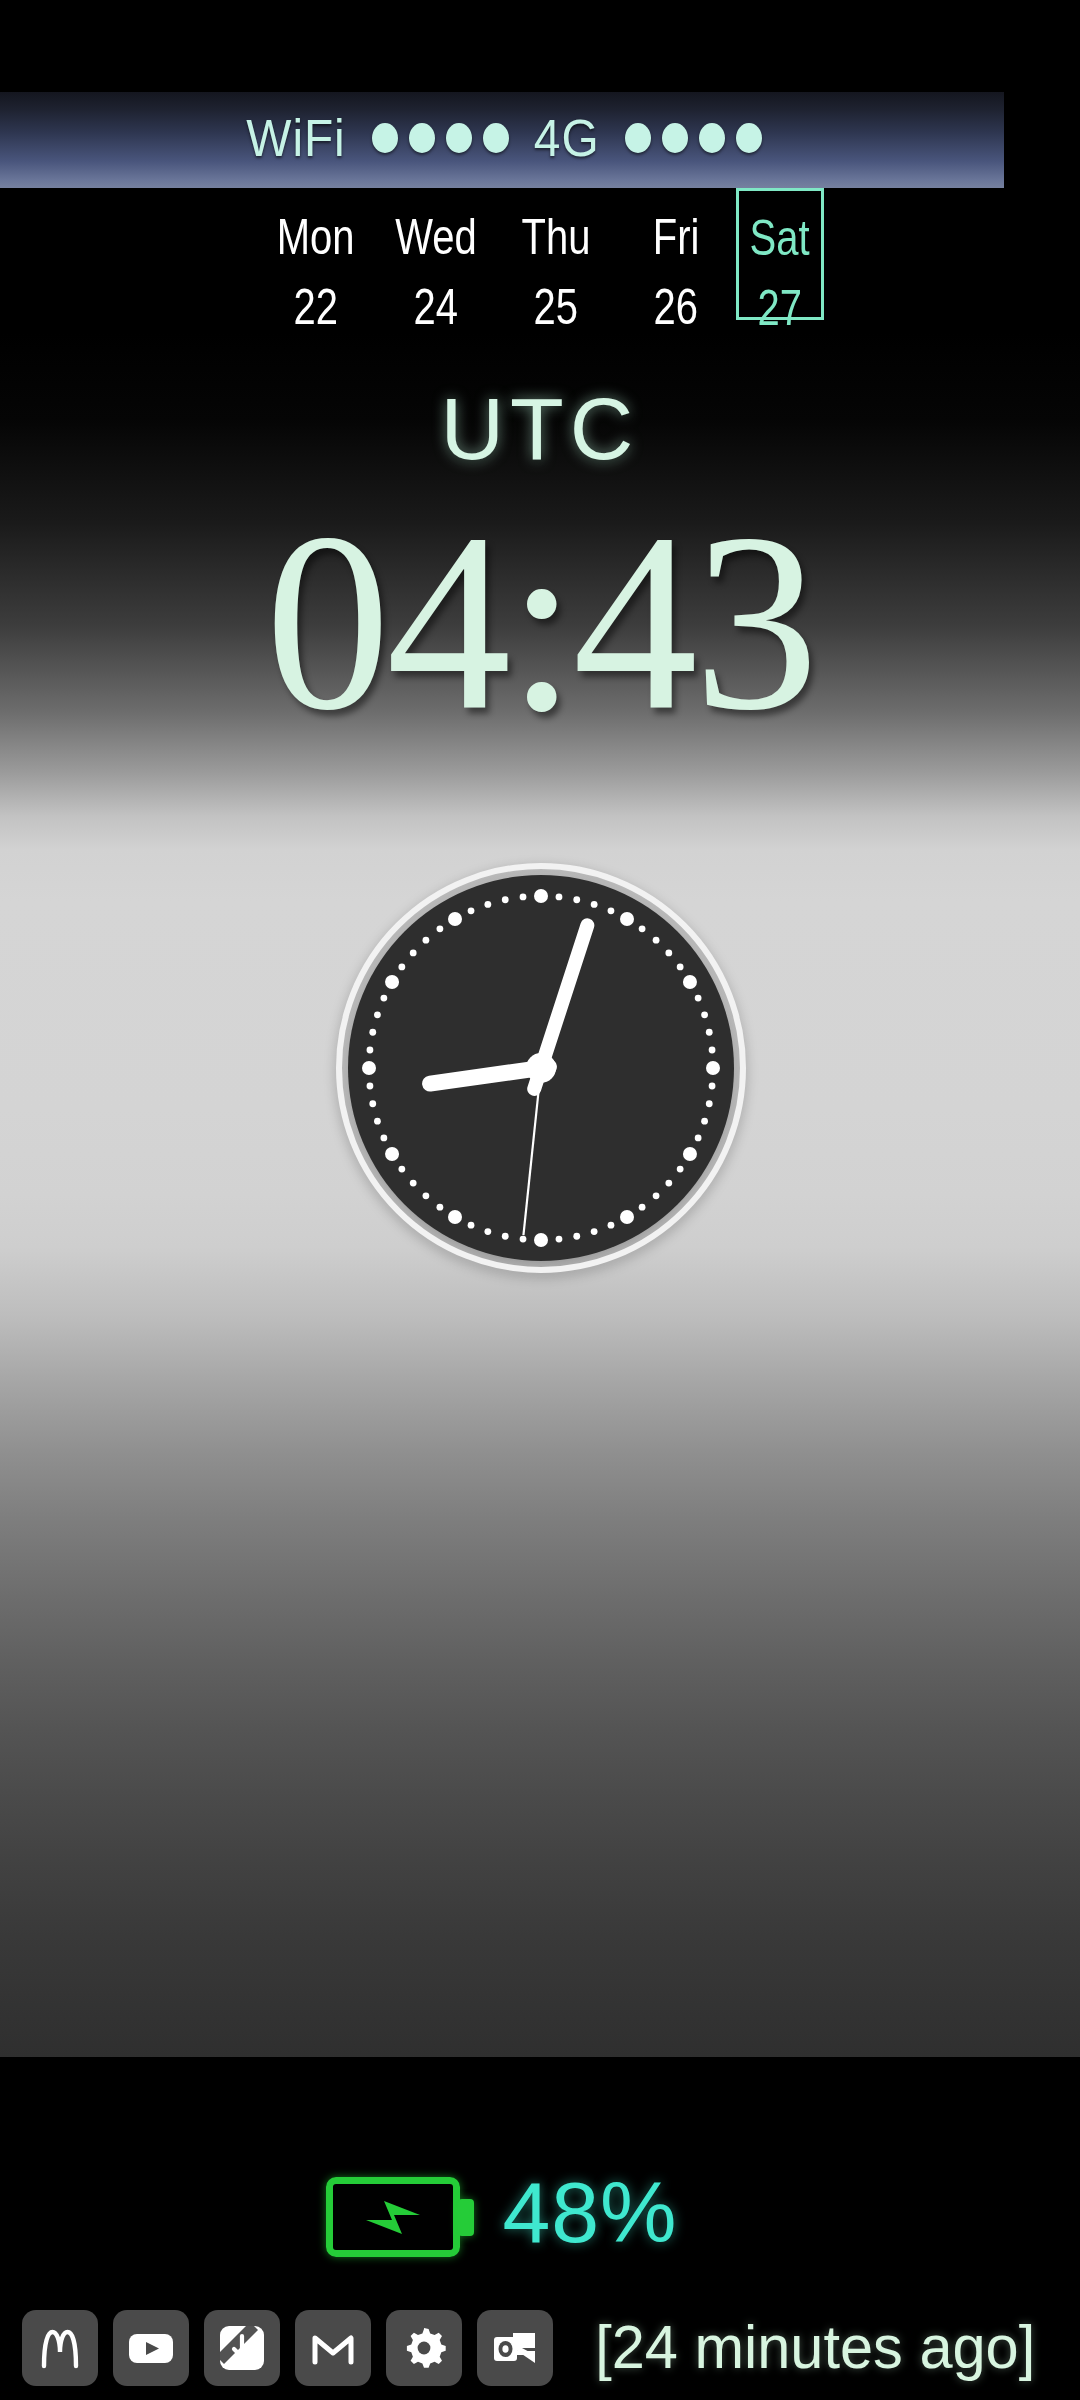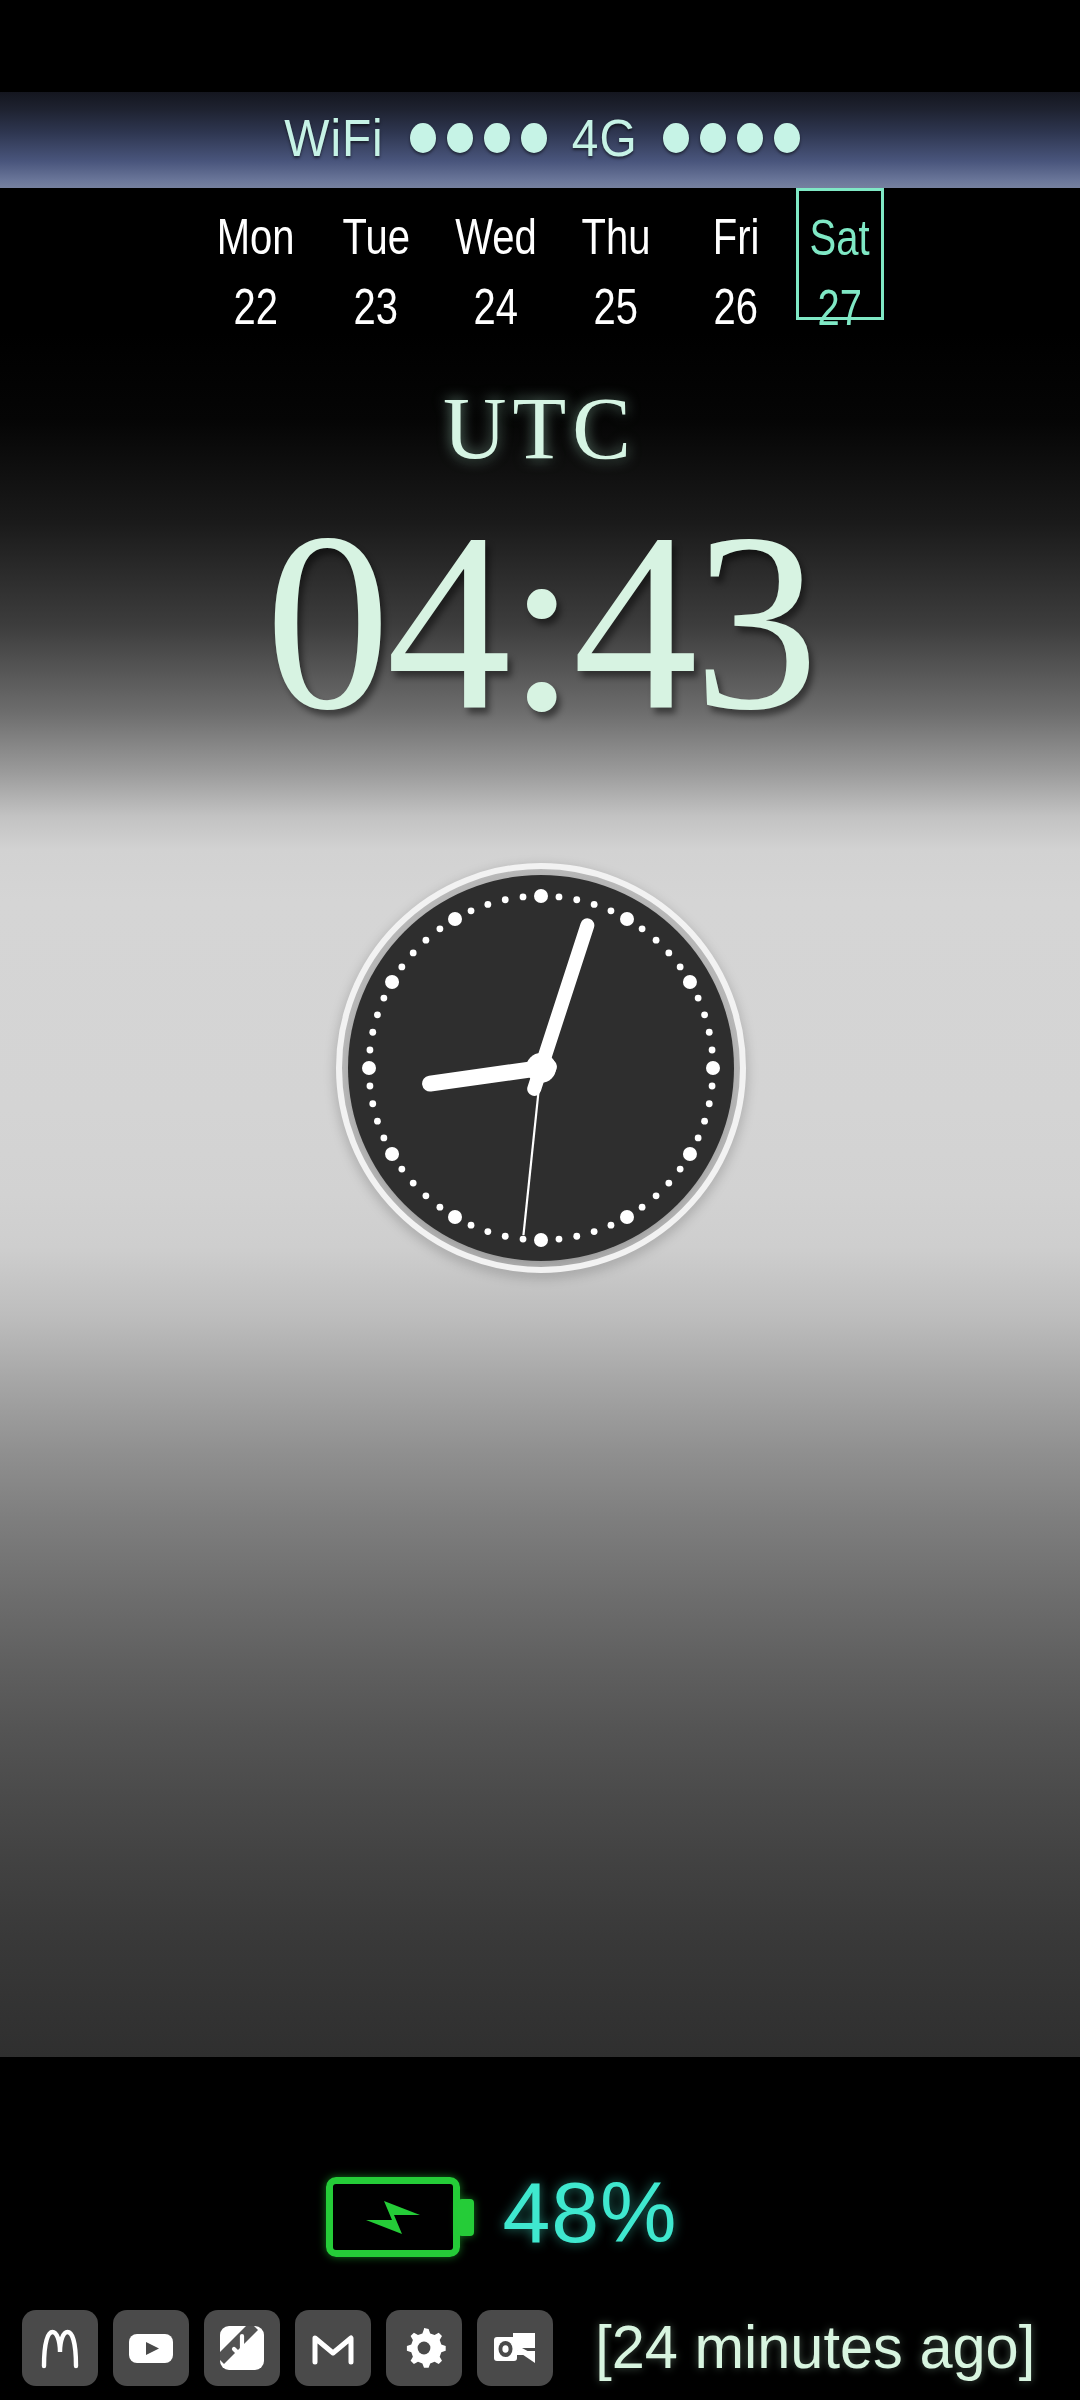--- a/index.html
+++ b/index.html
@@ -14,21 +14,21 @@
 
   #screen {
     position:relative;
     width:1080px; height:2400px;
     background:#000;
   }
 
   
   #status-bar {
     position:absolute; left:0; top:92px;
-    width:1080px; height:96px;
+    width:1004px; height:96px;
     background:linear-gradient(to bottom,
         #14161f 0%,
         #1e2230 18%,
         #2e3650 42%,
         #49557c 72%,
         #6a7699 92%,
         #76819f 100%);
     display:flex; align-items:center; justify-content:center;
   }
   #status-inner {
@@ -110,21 +110,21 @@
         #414141 89%,
         #393939 93%,
         #333333 97%,
         #2f2f2f 100%);
   }
 
   
   #tz-label {
     position:absolute; left:0; top:378px;
     width:1080px; text-align:center;
-    font-family:Liberation Serif, serif;
+    font-family:Liberation Sans, sans-serif;
     font-size:88px;
     font-weight:400;
     letter-spacing:6px;
     color:#d6f5e4;
     text-shadow:0 0 14px rgba(190,245,220,.55), 0 3px 5px rgba(0,0,0,.65);
     z-index:5;
   }
 
   
   #big-time {
@@ -240,24 +240,20 @@
         <span class="dot" style="background: rgb(198, 243, 230);"></span>
         <span class="dot" style="background: rgb(198, 243, 230);"></span>
       </span>
     </div>
   </div>
 
   <div id="week-strip">
     <div class="day-cell">
       <span class="dow" style="color: rgb(255, 255, 255);">Mon</span>
       <span class="dnum" style="color: rgb(255, 255, 255);">22</span>
-    </div>
-    <div class="day-cell">
-      <span class="dow" style="color: rgb(255, 255, 255);">Tue</span>
-      <span class="dnum" style="color: rgb(255, 255, 255);">23</span>
     </div>
     <div class="day-cell">
       <span class="dow" style="color: rgb(255, 255, 255);">Wed</span>
       <span class="dnum" style="color: rgb(255, 255, 255);">24</span>
     </div>
     <div class="day-cell">
       <span class="dow" style="color: rgb(255, 255, 255);">Thu</span>
       <span class="dnum" style="color: rgb(255, 255, 255);">25</span>
     </div>
     <div class="day-cell">

